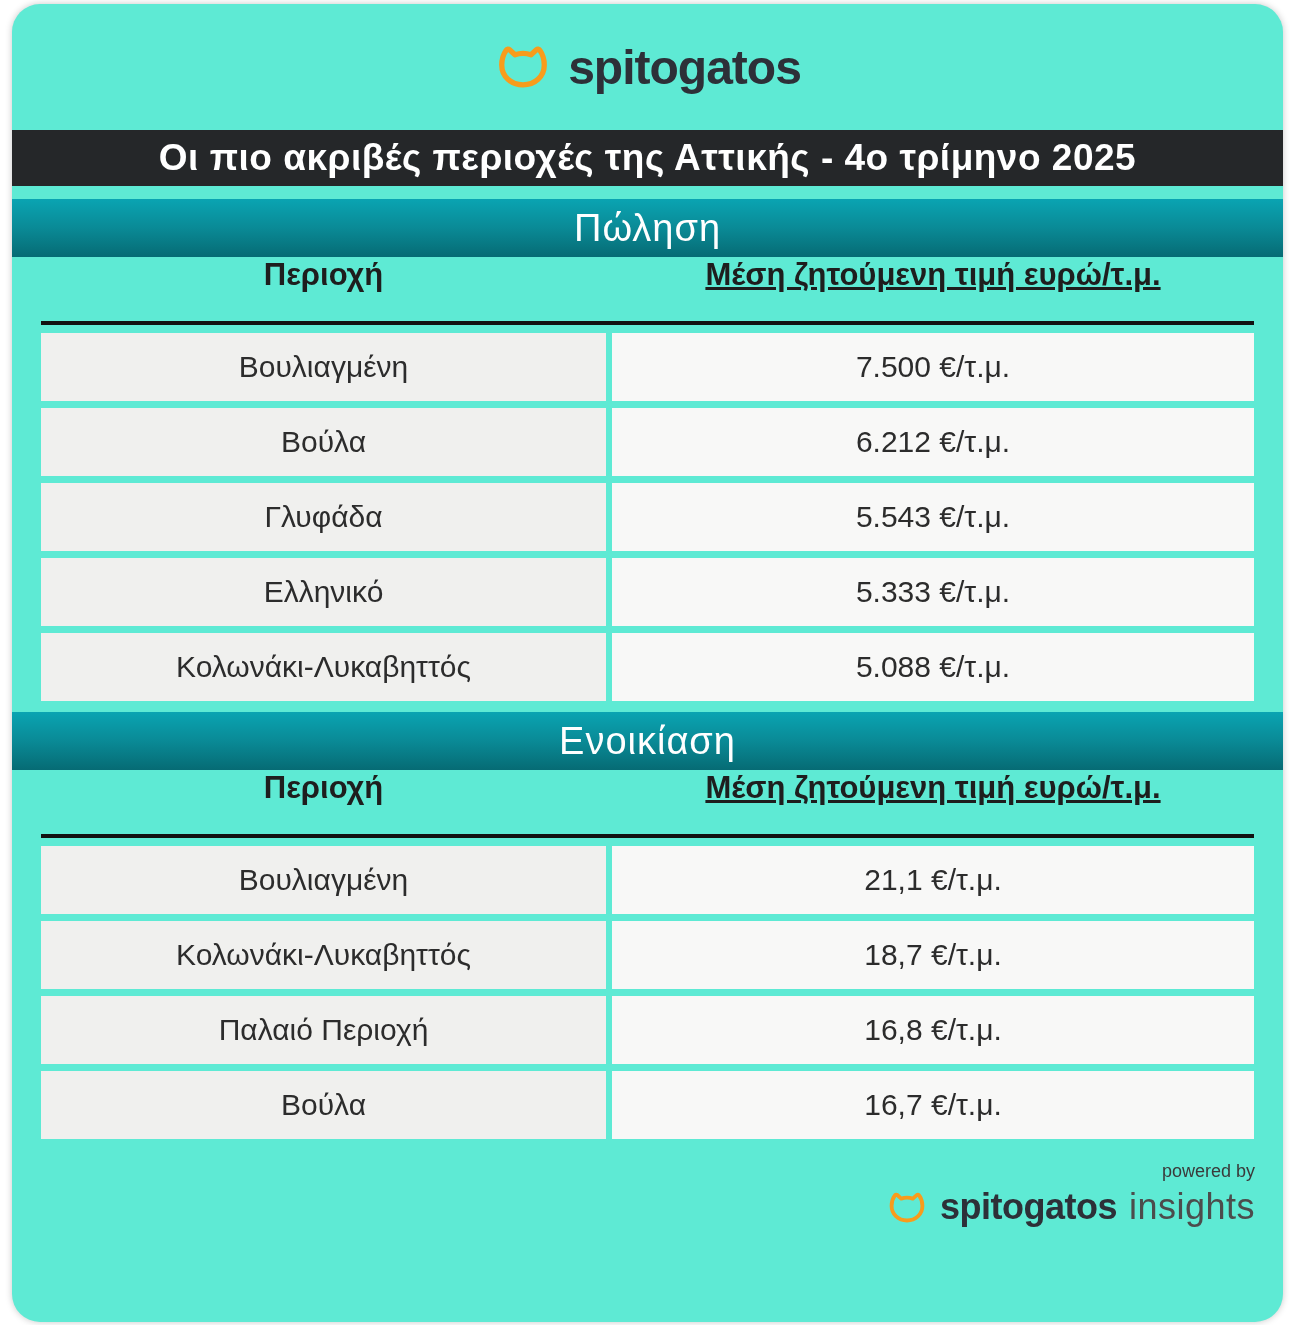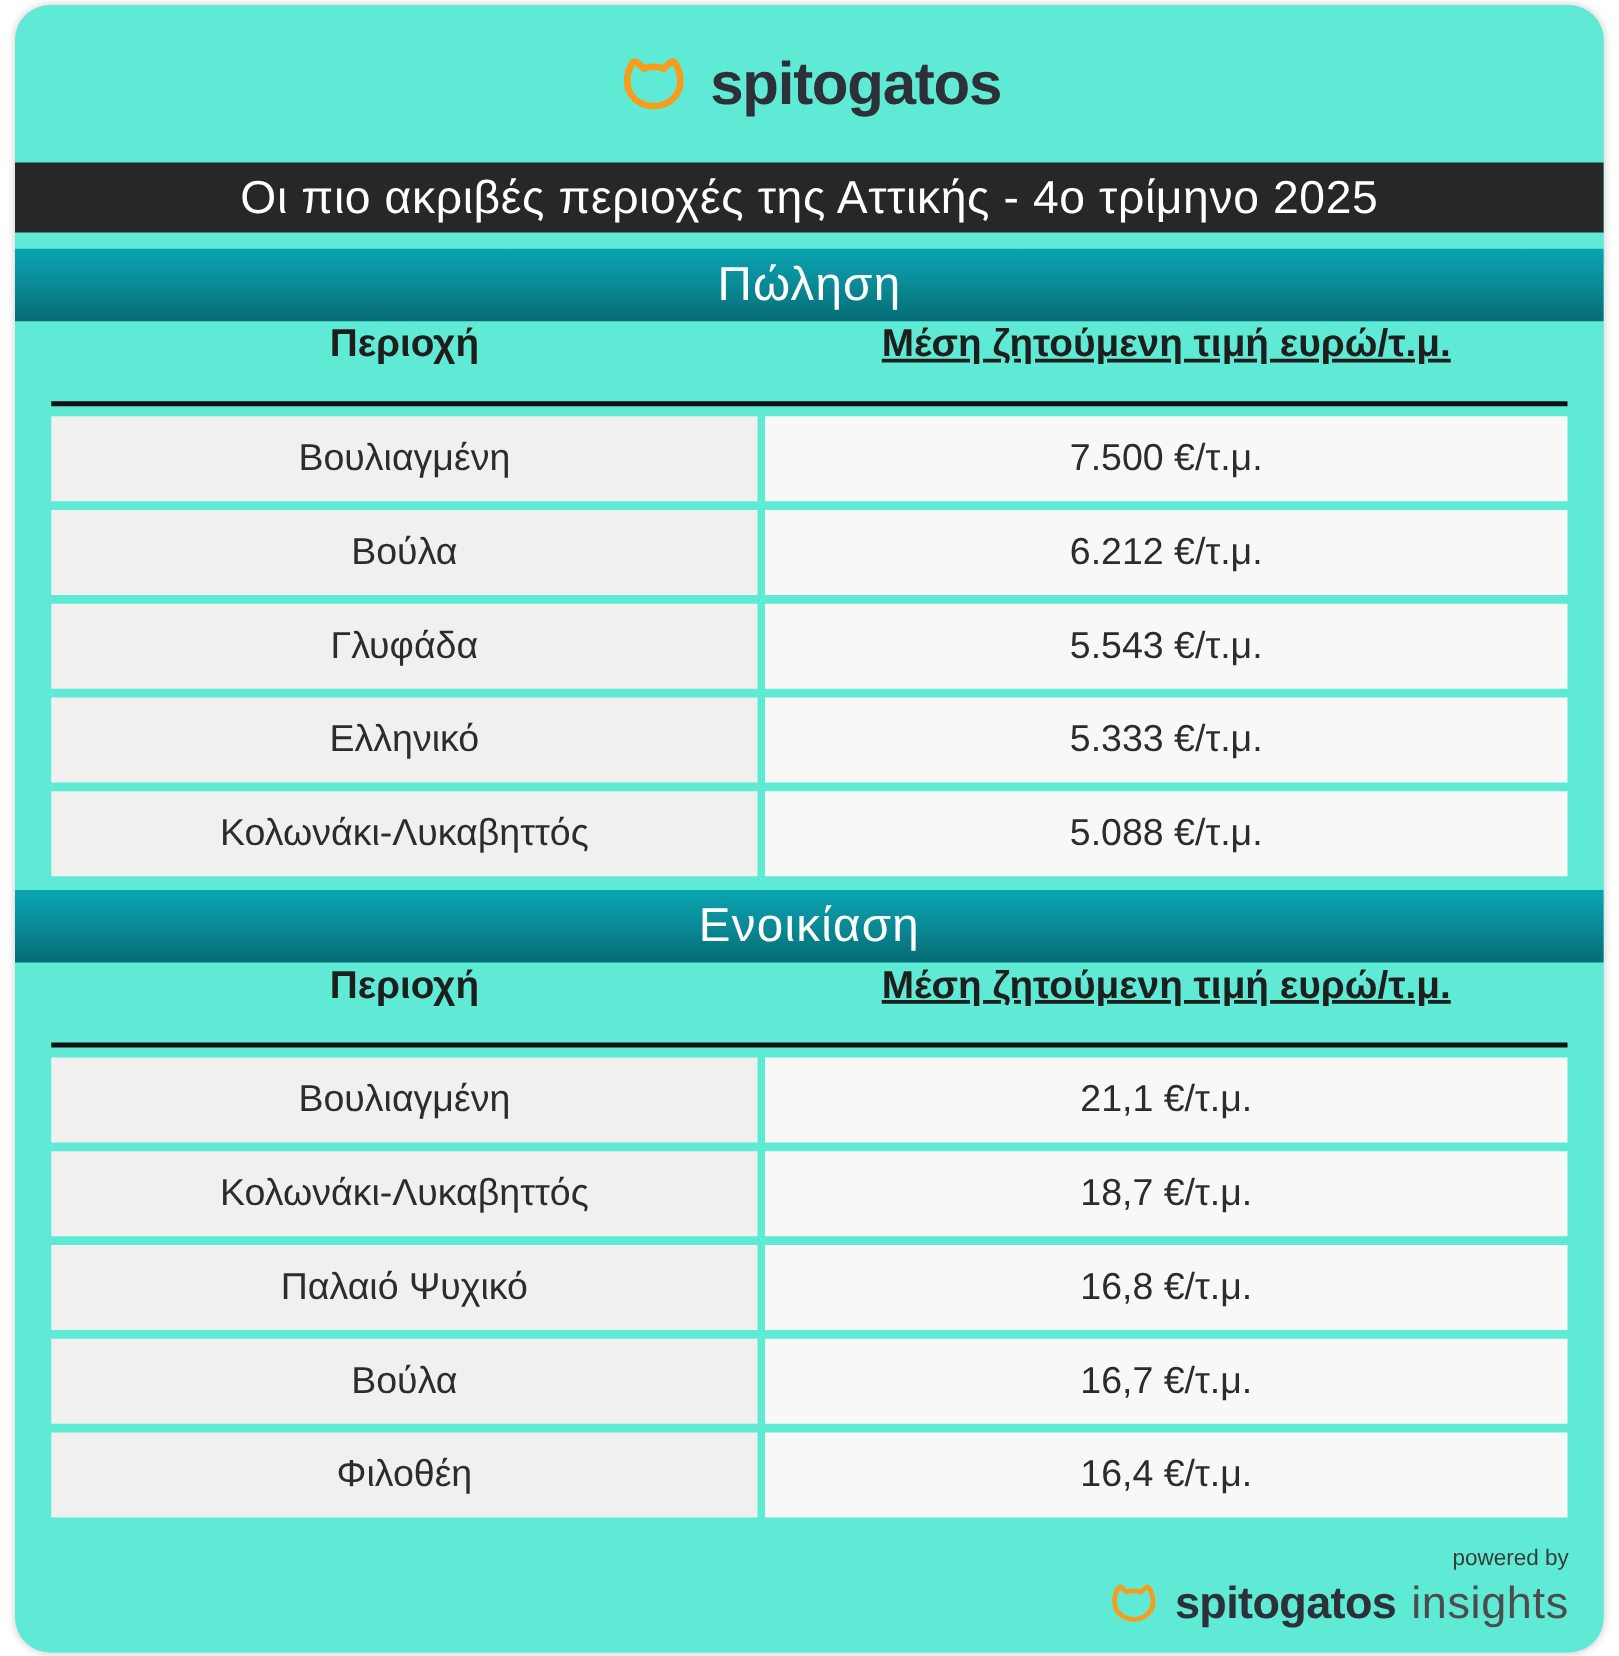--- a/index.html
+++ b/index.html
@@ -34,21 +34,21 @@
   }
   
   .title-bar {
     height: 56px;
     background: #252729;
     color: #ffffff;
     display: flex;
     align-items: center;
     justify-content: center;
     font-size: 37px;
-    font-weight: normal;
+    font-weight: bold;
     letter-spacing: 0.5px;
     margin-bottom: 13px;
   }
   
   .section-bar {
     height: 58px;
     background: linear-gradient(180deg, #0AA4B2 0%, #0A8A96 50%, #066B74 100%);
     color: #ffffff;
     display: flex;
     align-items: center;
@@ -189,30 +189,26 @@
 
   <div class="row">
     <div class="cell area">Βουλιαγμένη</div>
     <div class="cell price">21,1 €/τ.μ.</div>
   </div>
   <div class="row">
     <div class="cell area">Κολωνάκι-Λυκαβηττός</div>
     <div class="cell price">18,7 €/τ.μ.</div>
   </div>
   <div class="row">
-    <div class="cell area">Παλαιό Ψυχικό</div>
+    <div class="cell area">Παλαιό Περιοχή</div>
     <div class="cell price">16,8 €/τ.μ.</div>
   </div>
   <div class="row">
     <div class="cell area">Βούλα</div>
     <div class="cell price">16,7 €/τ.μ.</div>
-  </div>
-  <div class="row">
-    <div class="cell area">Φιλοθέη</div>
-    <div class="cell price">16,4 €/τ.μ.</div>
   </div>
 
   <div class="footer">
     <div class="powered-by">powered by</div>
     <div class="footer-brand-row">
       <svg class="cat-svg" width="42" height="35" viewBox="0 0 60 46">
         <path d="M 8 21 C 8 14.5 9.6 9.8 12.6 5.6 C 13.4 4.4 15.1 4.3 16.1 5.2 L 21.7 10.4
                  C 24.4 9.4 27.1 8.9 30 8.9 C 32.9 8.9 35.6 9.4 38.3 10.4 L 43.9 5.2
                  C 44.9 4.3 46.6 4.4 47.4 5.6 C 50.4 9.8 52 14.5 52 21
                  C 52 33 42.2 41.5 30 41.5 C 17.8 41.5 8 33 8 21 Z" fill="none" stroke="#F89C1C" stroke-width="5.5" stroke-linejoin="round"></path>

